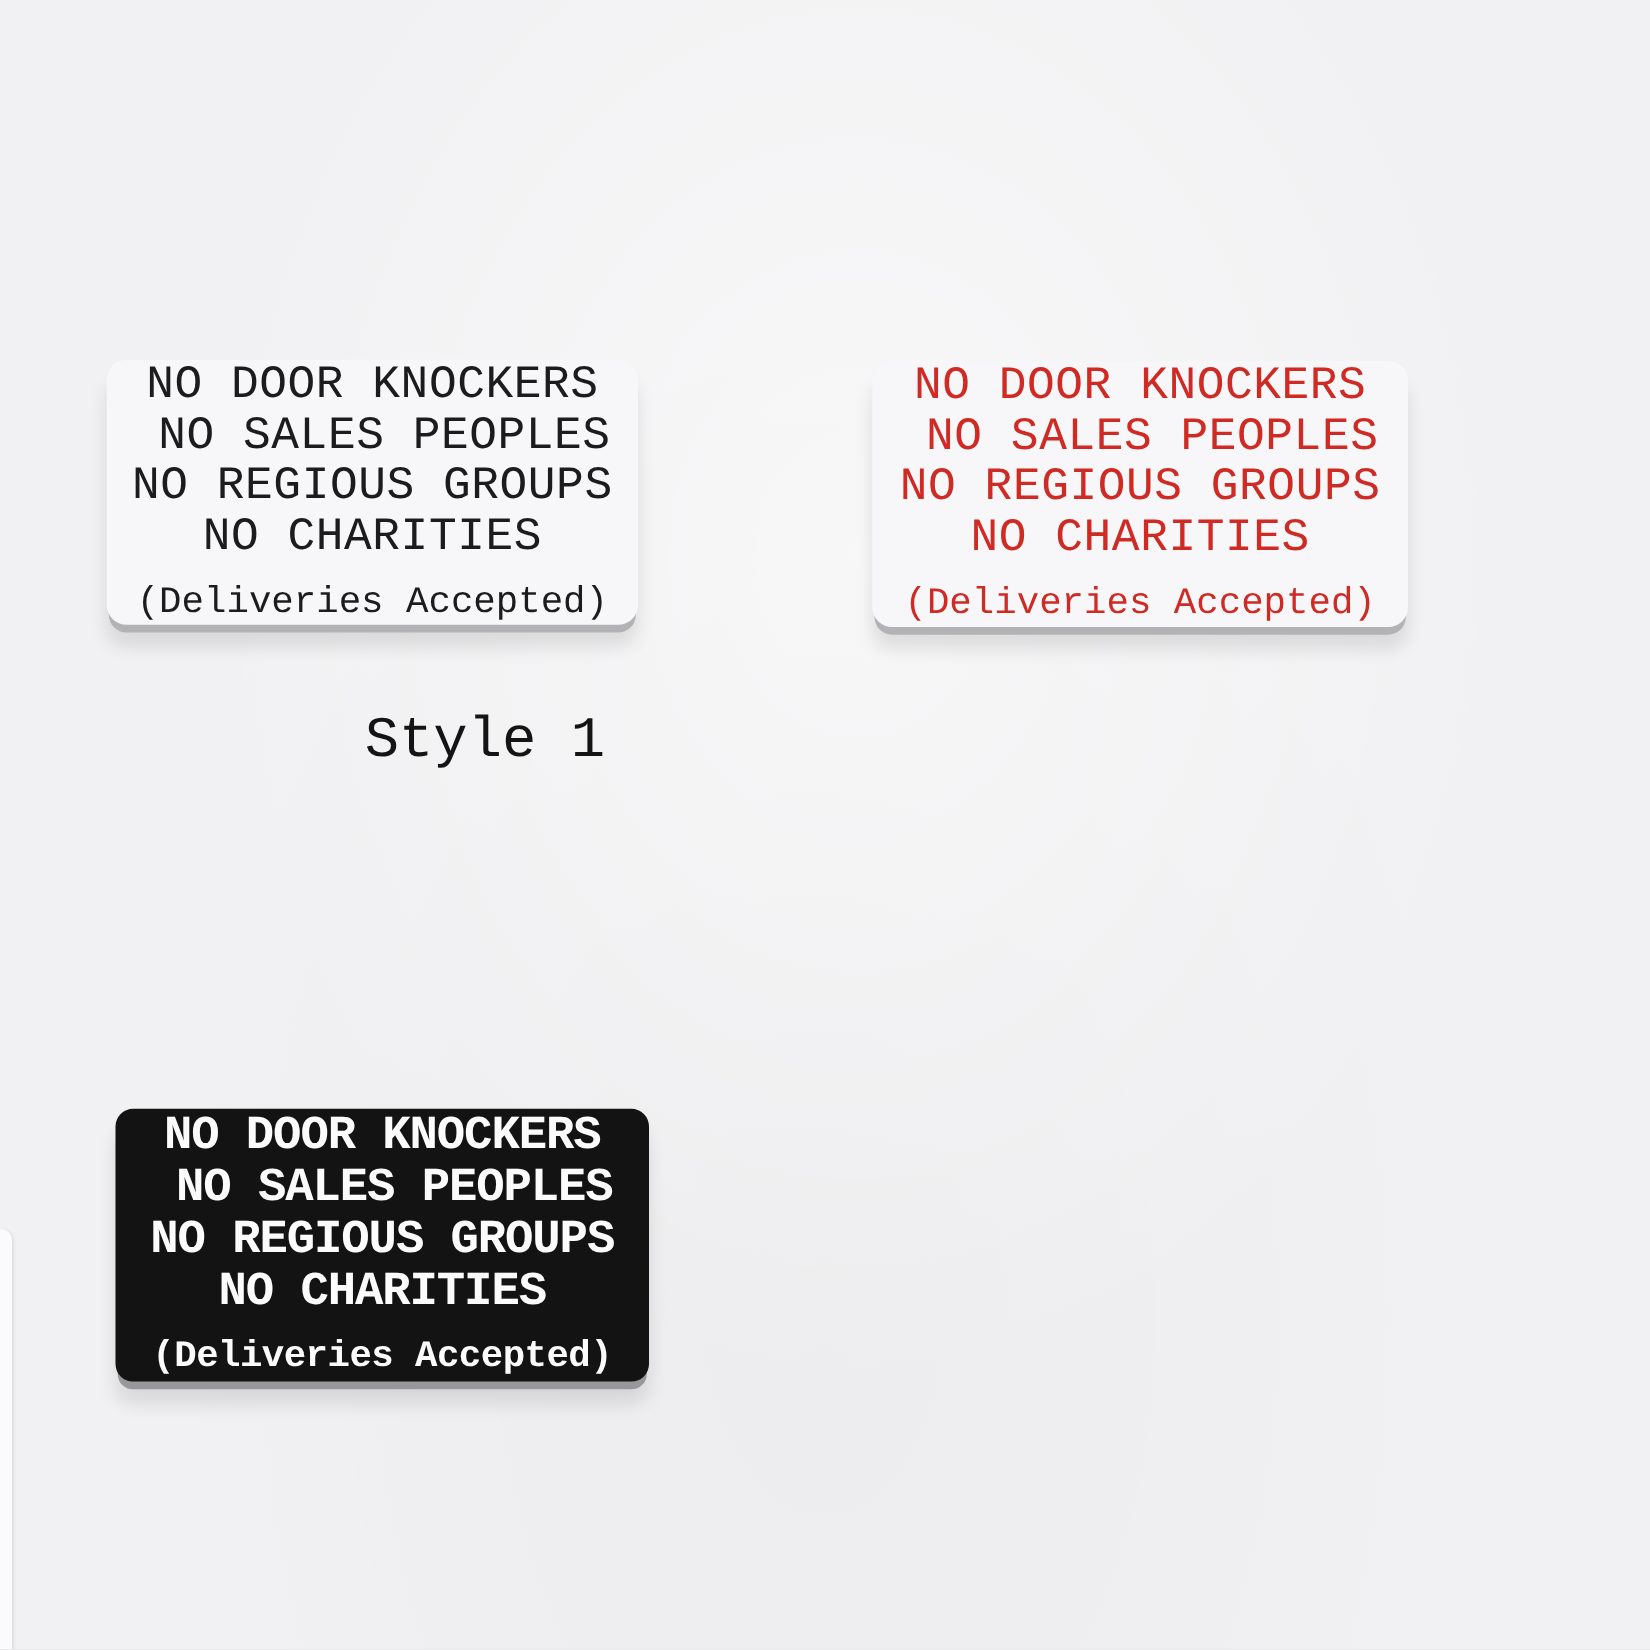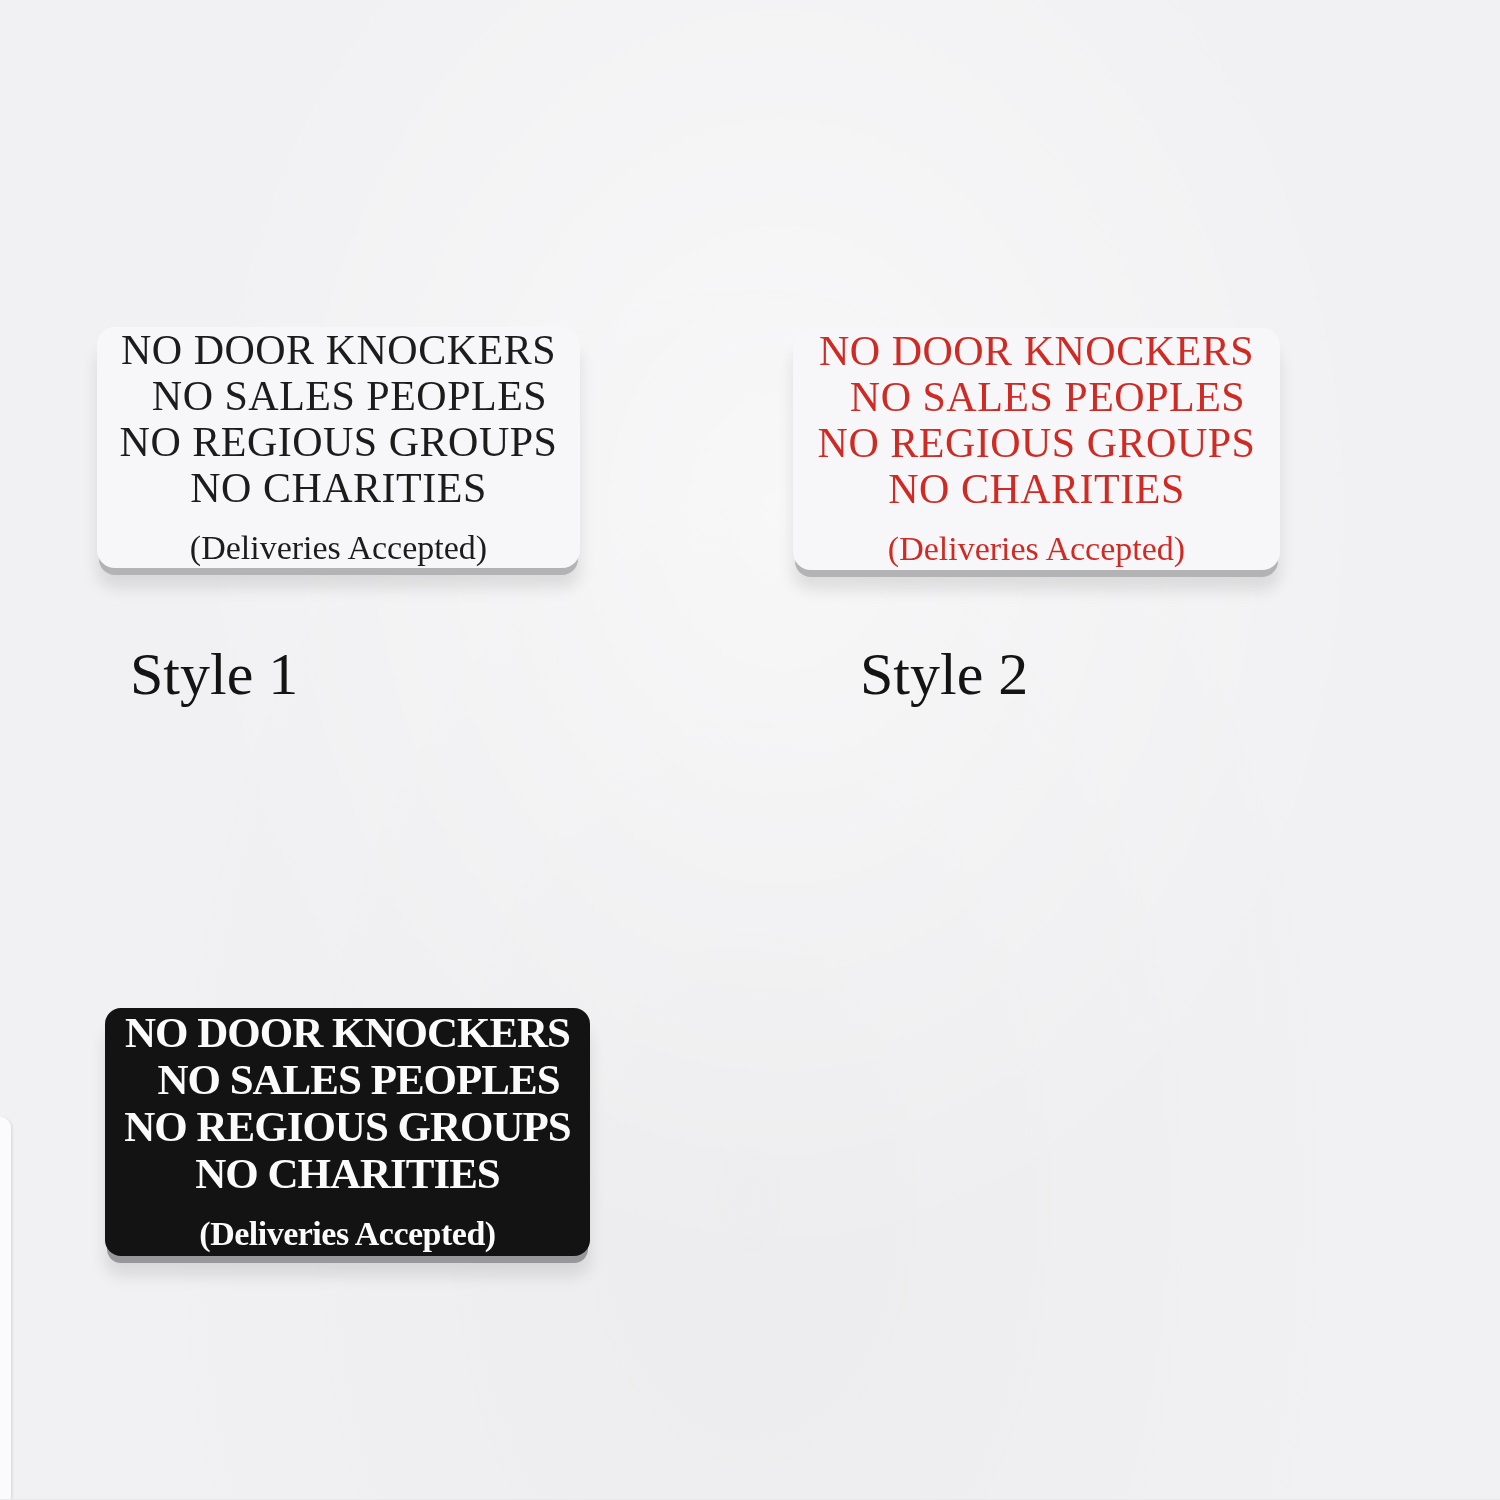--- a/index.html
+++ b/index.html
@@ -4,21 +4,21 @@
 <style>
   html,body{margin:0;padding:0;background:#e9e8ea;}
   .stage{
     position:relative;
     width:1500px;height:1499px;
     overflow:hidden;
     background:
       radial-gradient(ellipse at 52% 34%, rgba(255,255,255,0.55) 0%, rgba(255,255,255,0) 55%),
       radial-gradient(ellipse at 50% 80%, rgba(0,0,0,0.02) 0%, rgba(0,0,0,0) 60%),
       #f1f0f2;
-    font-family:Liberation Serif, serif;
+    font-family:Liberation Mono, monospace;
   }
 
   
   .sign{
     position:absolute;
     border-radius:18px;
     display:flex;flex-direction:column;
     justify-content:center;align-items:center;
     text-align:center;
   }
@@ -28,22 +28,22 @@
 
   .sign1{left:97px;top:327px;width:483px;height:241px;}
   .sign2{left:793px;top:328px;width:487px;height:242px;}
   .sign3{left:105px;top:1008px;width:485px;height:248px;border-radius:16px;}
   .sign3 .line{font-size:43px;line-height:47px;font-weight:700;letter-spacing:-1px;}
   .sign3 .subline{font-size:34px;font-weight:700;letter-spacing:-0.5px;}
 
   
   .style-label{
     position:absolute;width:420px;
-    text-align:left;
-    font-size:60px;line-height:80px;
+    text-align:right;
+    font-size:52px;line-height:80px;
     color:#141414;white-space:nowrap;
   }
   .label1{left:130px;top:634px;}
   .label2{left:860px;top:634px;}
   .label3{left:152px;top:1293px;}
 
   
   .paper-corner{
     position:absolute;left:0;top:1117px;width:11px;height:383px;
     background:#fbfbfd;
@@ -76,15 +76,14 @@
 
   <div class="sign sign3" style="background: rgb(19, 19, 19); color: rgb(251, 251, 251); box-shadow: rgb(152, 152, 155) 0px 9px 0px -2px, rgba(0, 0, 0, 0.1) 0px 20px 16px;">
     <div class="line">NO DOOR KNOCKERS</div>
     <div class="line l2">NO SALES PEOPLES</div>
     <div class="line">NO REGIOUS GROUPS</div>
     <div class="line">NO CHARITIES</div>
     <div class="subline">(Deliveries Accepted)</div>
   </div>
 
   <div class="style-label label1">Style 1</div>
-  <div class="style-label label2">Style 2</div>
 
 </div>
 
 </body></html>

